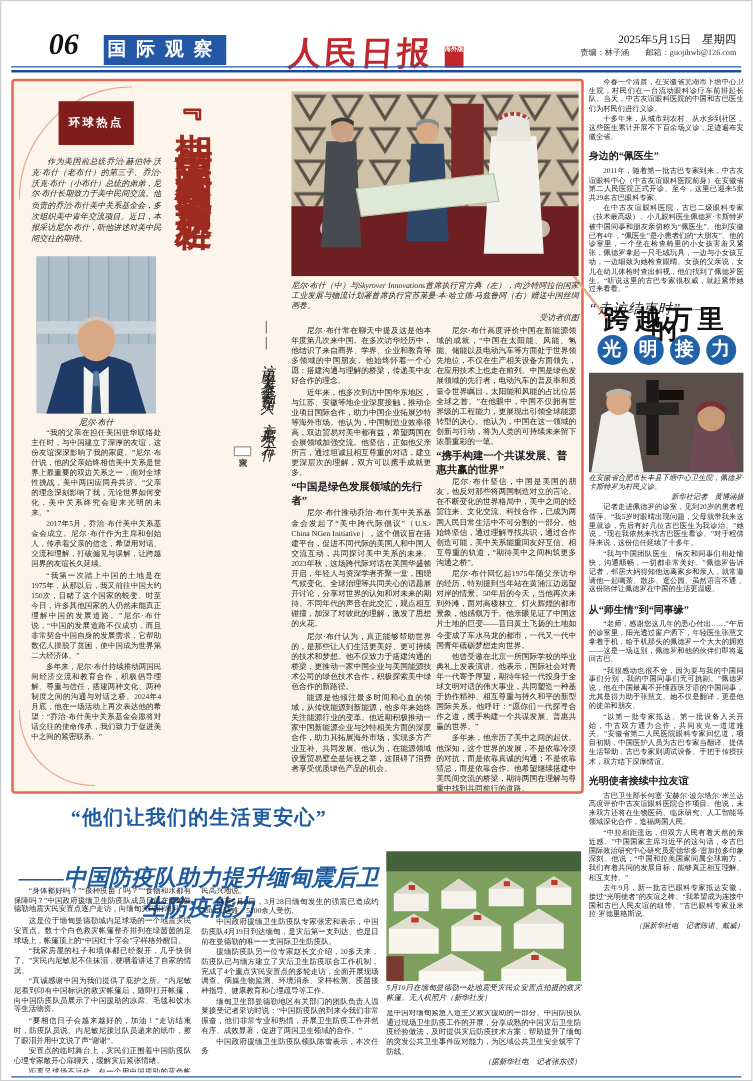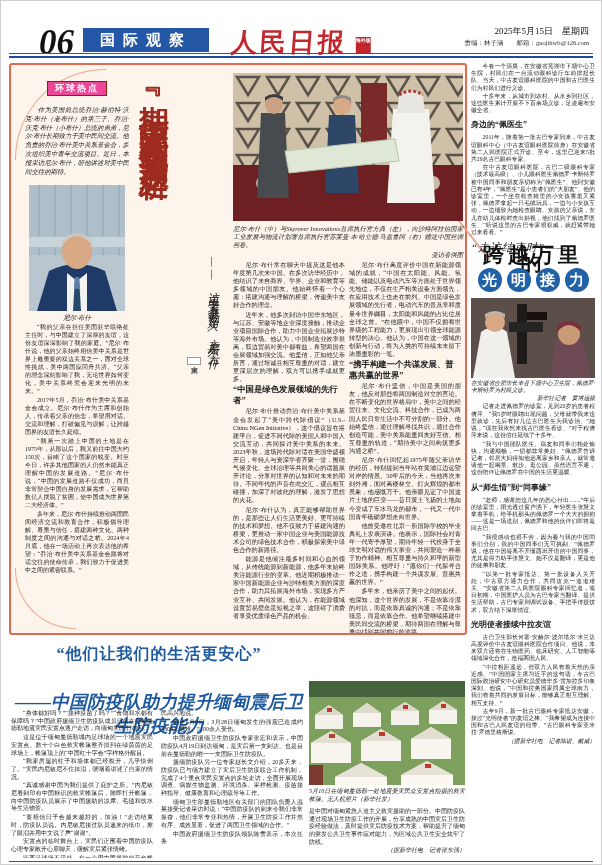--- a/index.html
+++ b/index.html
@@ -1,40 +1,40 @@
 <!DOCTYPE html>
 <html><head>
 <meta charset="utf-8">
 <style>
   html,body{margin:0;padding:0;background:#e9e9e9;}
   .page{position:relative;width:602px;height:865px;background:#fff;border:1px solid #cfcfcf;
         box-sizing:border-box;font-family:"Liberation Serif","DejaVu Serif",serif;color:#222;overflow:hidden;}
   
-  .pageno{position:absolute;left:38px;top:22px;font-size:35px;font-weight:bold;font-style:italic;color:#111;}
-  .secbox{position:absolute;left:82px;top:27px;width:126px;height:24px;background:#2458a6;color:#fff;
+  .pageno{position:absolute;left:38px;top:22px;font-size:24px;font-weight:bold;font-style:italic;color:#111;}
+  .secbox{position:absolute;left:82px;top:27px;width:98px;height:24px;background:#2458a6;color:#fff;
           font-size:15px;font-weight:bold;letter-spacing:8px;text-align:center;line-height:24px;}
   .masthead{position:absolute;left:0;right:0;top:24px;text-align:center;font-size:26px;font-weight:bold;
             color:#c2272d;letter-spacing:3px;transform:skewX(-4deg);}
   .seal{display:inline-block;vertical-align:middle;width:15px;height:17px;background:#c2272d;color:#fff;
         font-size:5px;line-height:5.6px;letter-spacing:0;font-weight:bold;text-align:center;transform:skewX(4deg);padding-top:1px;box-sizing:border-box;}
   .dateline{position:absolute;right:12px;top:25px;text-align:right;font-size:9px;line-height:11px;color:#111;}
   .editorline{font-size:6.5px;color:#333;}
   .rule-a{position:absolute;left:8px;right:8px;top:52px;border-top:1px solid #2458a6;}
   .rule-b{position:absolute;left:8px;right:8px;top:55px;border-top:2px solid #1b4c9c;}
   .rule-bottom{position:absolute;left:8px;right:8px;top:860px;border-top:1.5px solid #2458a6;}
   
   .ibox{position:absolute;left:8px;top:62px;width:458px;height:572px;border:2px solid #dd6a52;border-radius:3px;
         background:#fdf5ec;box-sizing:border-box;}
   .arc-tl{position:absolute;left:4px;top:4px;width:90px;height:90px;border-top:1.5px solid #eaa88f;border-left:1.5px solid #eaa88f;border-top-left-radius:90px;}
   .arc-bl{position:absolute;left:4px;bottom:4px;width:60px;height:60px;border-bottom:1.5px solid #eaa88f;border-left:1.5px solid #eaa88f;border-bottom-left-radius:60px;}
   .slash{position:absolute;left:430px;top:170px;width:60px;height:1.5px;background:#eaa88f;transform:rotate(52deg);}
   .jp{margin:0;text-indent:2em;text-align:justify;}
   .lcol{position:absolute;left:14px;top:16px;width:104px;height:540px;overflow:hidden;}
-  .badge{width:58px;margin:0 auto;background:#ec4899;border:1px solid #8e1f14;color:#fff;font-size:9px;font-weight:bold;
-         text-align:center;letter-spacing:2px;padding:0 0;}
+  .badge{width:58px;margin:0 auto;background:#7f1d1d;border:1px solid #8e1f14;color:#fff;font-size:9px;font-weight:bold;
+         text-align:center;letter-spacing:2px;padding:10px 0;}
   .intro{font-size:6.4px;line-height:8.8px;font-style:italic;margin-top:10px;}
   .portrait{display:block;width:96px;height:126px;margin:9px auto 3px;}
   .pcap{text-align:center;font-size:6.6px;font-style:italic;color:#222;}
   .lsub{font-size:8.6px;font-weight:bold;line-height:11.5px;margin:10px 0 5px;}
   .lbody{font-size:6px;line-height:8px;}
   .lbody p{margin:0 0 1px;}
   .vtitle{position:absolute;left:120px;top:12px;height:552px;writing-mode:vertical-rl;font-size:30px;font-weight:bold;
           color:#9e2b1f;letter-spacing:5px;line-height:46px;}
   .vsub{position:absolute;left:194px;top:192px;height:340px;writing-mode:vertical-rl;font-size:11px;font-style:italic;
         color:#222;letter-spacing:3px;}

